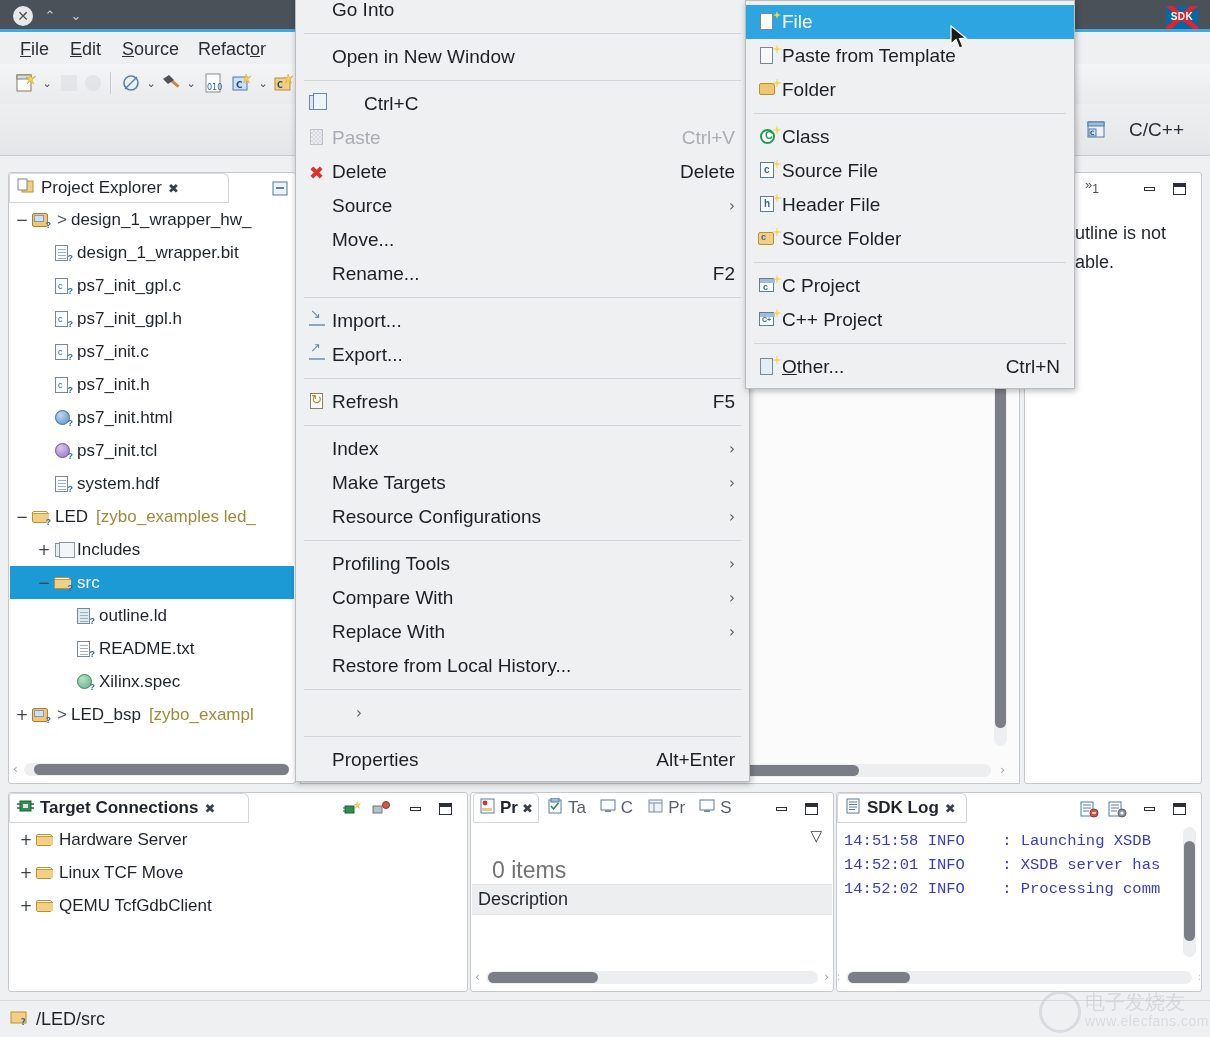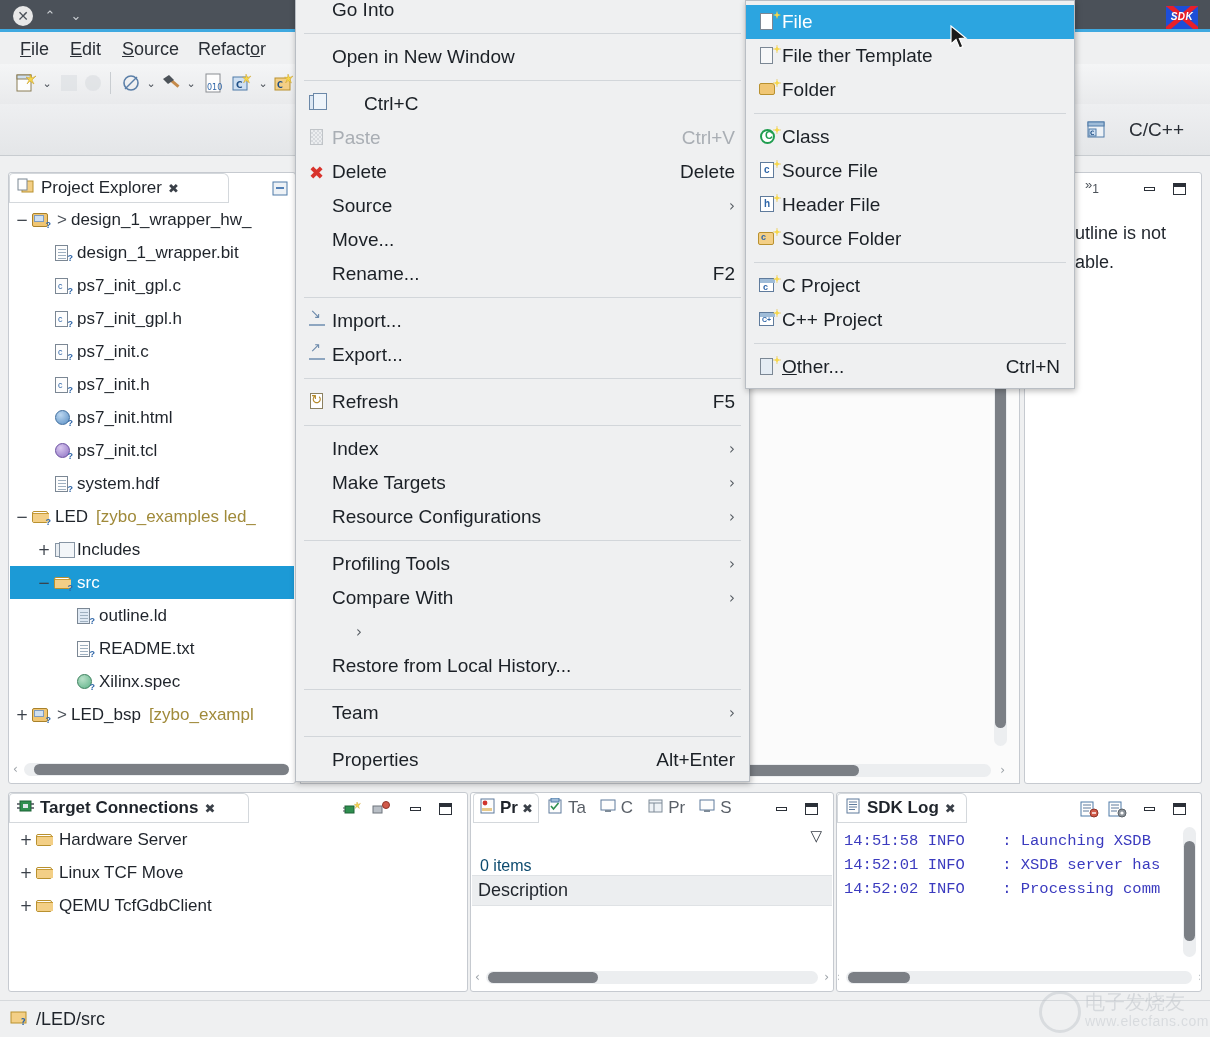--- a/index.html
+++ b/index.html
@@ -28,21 +28,21 @@
     font-family: "DejaVu Sans", sans-serif;
   }
   .tb-chev.up { left: 40px; }
   .tb-chev.down { left: 66px; }
   .tb-accent {
     position: absolute; left: 0; top: 29px; width: 1210px; height: 3px;
     background: #3fa9e0;
   }
   .sdk-logo {
     position: absolute; right: 12px; top: 6px; width: 32px; height: 34px;
-    background: #1d4ed8; overflow: hidden; font-style: italic;
+    background: #0369a1; overflow: hidden;
   }
   .sdk-logo .x1, .sdk-logo .x2 {
     position: absolute; width: 40px; height: 5px; background: #e8202a;
     left: -4px; top: 8px;
   }
   .sdk-logo .x1 { transform: rotate(40deg); }
   .sdk-logo .x2 { transform: rotate(-40deg); }
   .sdk-logo .lbl {
     position: absolute; inset: 0; color: #fff; font-size: 10px;
     font-weight: bold; text-align: center; line-height: 22px;
@@ -167,21 +167,21 @@
     position: absolute; background: #fbfbfb; border: 1px solid #c6cad0;
   }
 
   
   .outline-msg { font-size: 18px; color: #1f242b; line-height: 29px; padding: 16px 12px 0 12px; }
 
   
   .pv-tabs { display:flex; align-items:center; gap: 2px; }
   .pv-tab { display:flex; align-items:center; gap:4px; padding: 0 6px; height: 30px; font-size: 17px; color:#5a6068;}
   .pv-tab.active { background:#fff; color:#1f242b; font-weight:700; box-shadow: 0 0 0 1px #d4d8dc inset; border-radius: 4px 6px 0 0;}
-  .items-count { font-size: 16px; color:#0c4a6e; padding: 8px 0 0 8px;}
+  .items-count { font-size: 23px; color:#737373; padding: 8px 0 0 20px;}
   .col-head { background:#eceef0; font-size:18px; color:#1f242b; padding: 4px 0 4px 6px; border-top:1px solid #dfe2e5; border-bottom:1px solid #dfe2e5;}
 
   
   .logline { font-family: "Liberation Mono", monospace; font-size: 15.5px; color: #3b3bbf; white-space: pre; line-height: 24px; }
 
   
   .statusbar {
     position: absolute; left: 0; bottom: 0; width: 1210px; height: 37px;
     background: #eff0f1; border-top: 1px solid #d6d9dc;
     display: flex; align-items: center; gap: 6px; padding-left: 10px;
@@ -832,30 +832,30 @@
         <span class="cmlabel">Profiling Tools</span>
         <span class="cmarrow">›</span>
       </div>
       <div class="cmi">
         <span class="cmicon"></span>
         <span class="cmlabel">Compare With</span>
         <span class="cmarrow">›</span>
       </div>
       <div class="cmi">
         <span class="cmicon"></span>
+        <span class="cmlabel">Replace With</span>
         <span class="cmarrow">›</span>
       </div>
       <div class="cmi">
         <span class="cmicon"></span>
         <span class="cmlabel">Restore from Local History...</span>
       </div>
       <div class="cmsep"></div>
       <div class="cmi">
         <span class="cmicon"></span>
-        <span class="cmlabel">Team</span>
         <span class="cmarrow">›</span>
       </div>
       <div class="cmsep"></div>
       <div class="cmi">
         <span class="cmicon"></span>
         <span class="cmlabel">Properties</span>
         <span class="cmaccel">Alt+Enter</span>
       </div>
     </div>
 
@@ -865,21 +865,21 @@
           <span class="cm-doc"></span>
           <span class="new-badge"></span>
         </span>
         <span class="cmlabel">File</span>
       </div>
       <div class="cmi">
         <span class="cmicon">
           <span class="cm-doc" style="background:#f7f8f9;"></span>
           <span class="new-badge"></span>
         </span>
-        <span class="cmlabel">File ther Template</span>
+        <span class="cmlabel">Paste from Template</span>
       </div>
       <div class="cmi">
         <span class="cmicon">
           <span class="i-fold" style="left:3px;"></span>
           <span class="new-badge"></span>
         </span>
         <span class="cmlabel">Folder</span>
       </div>
       <div class="cmsep"></div>
       <div class="cmi">

